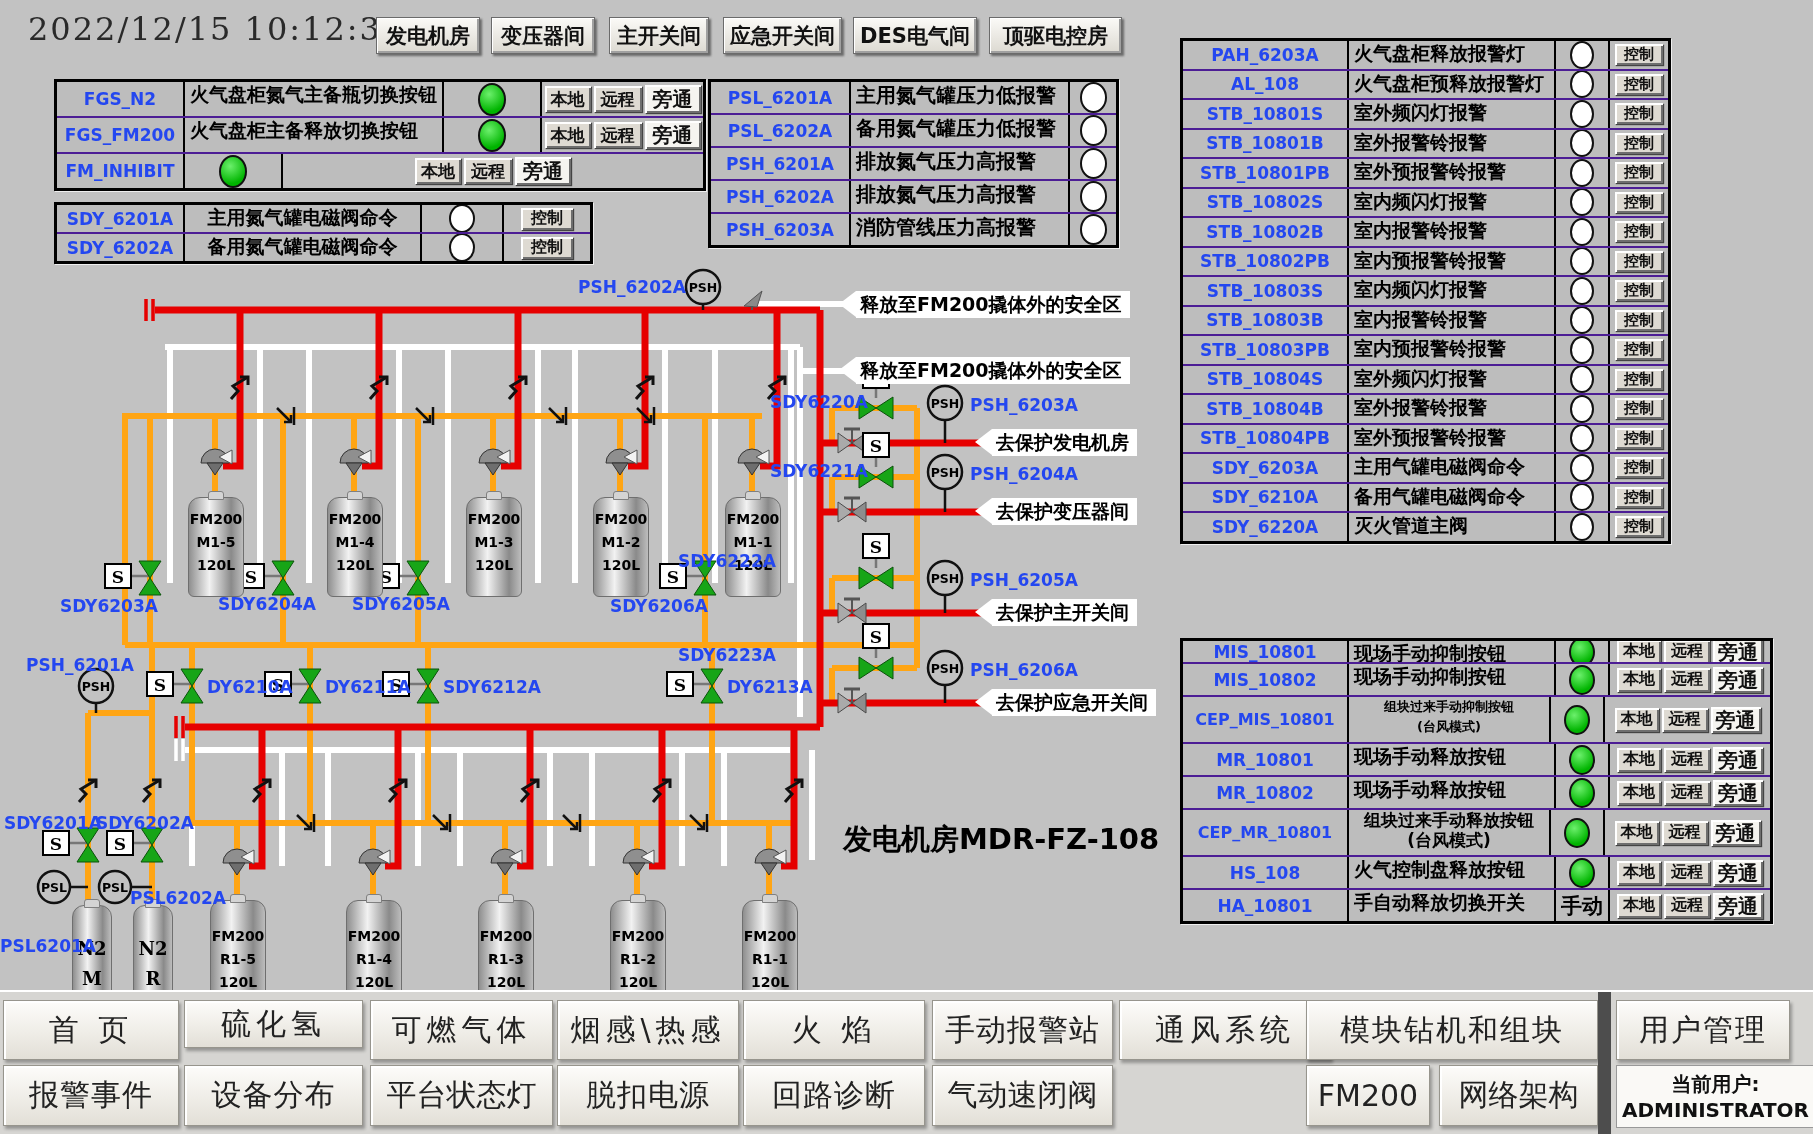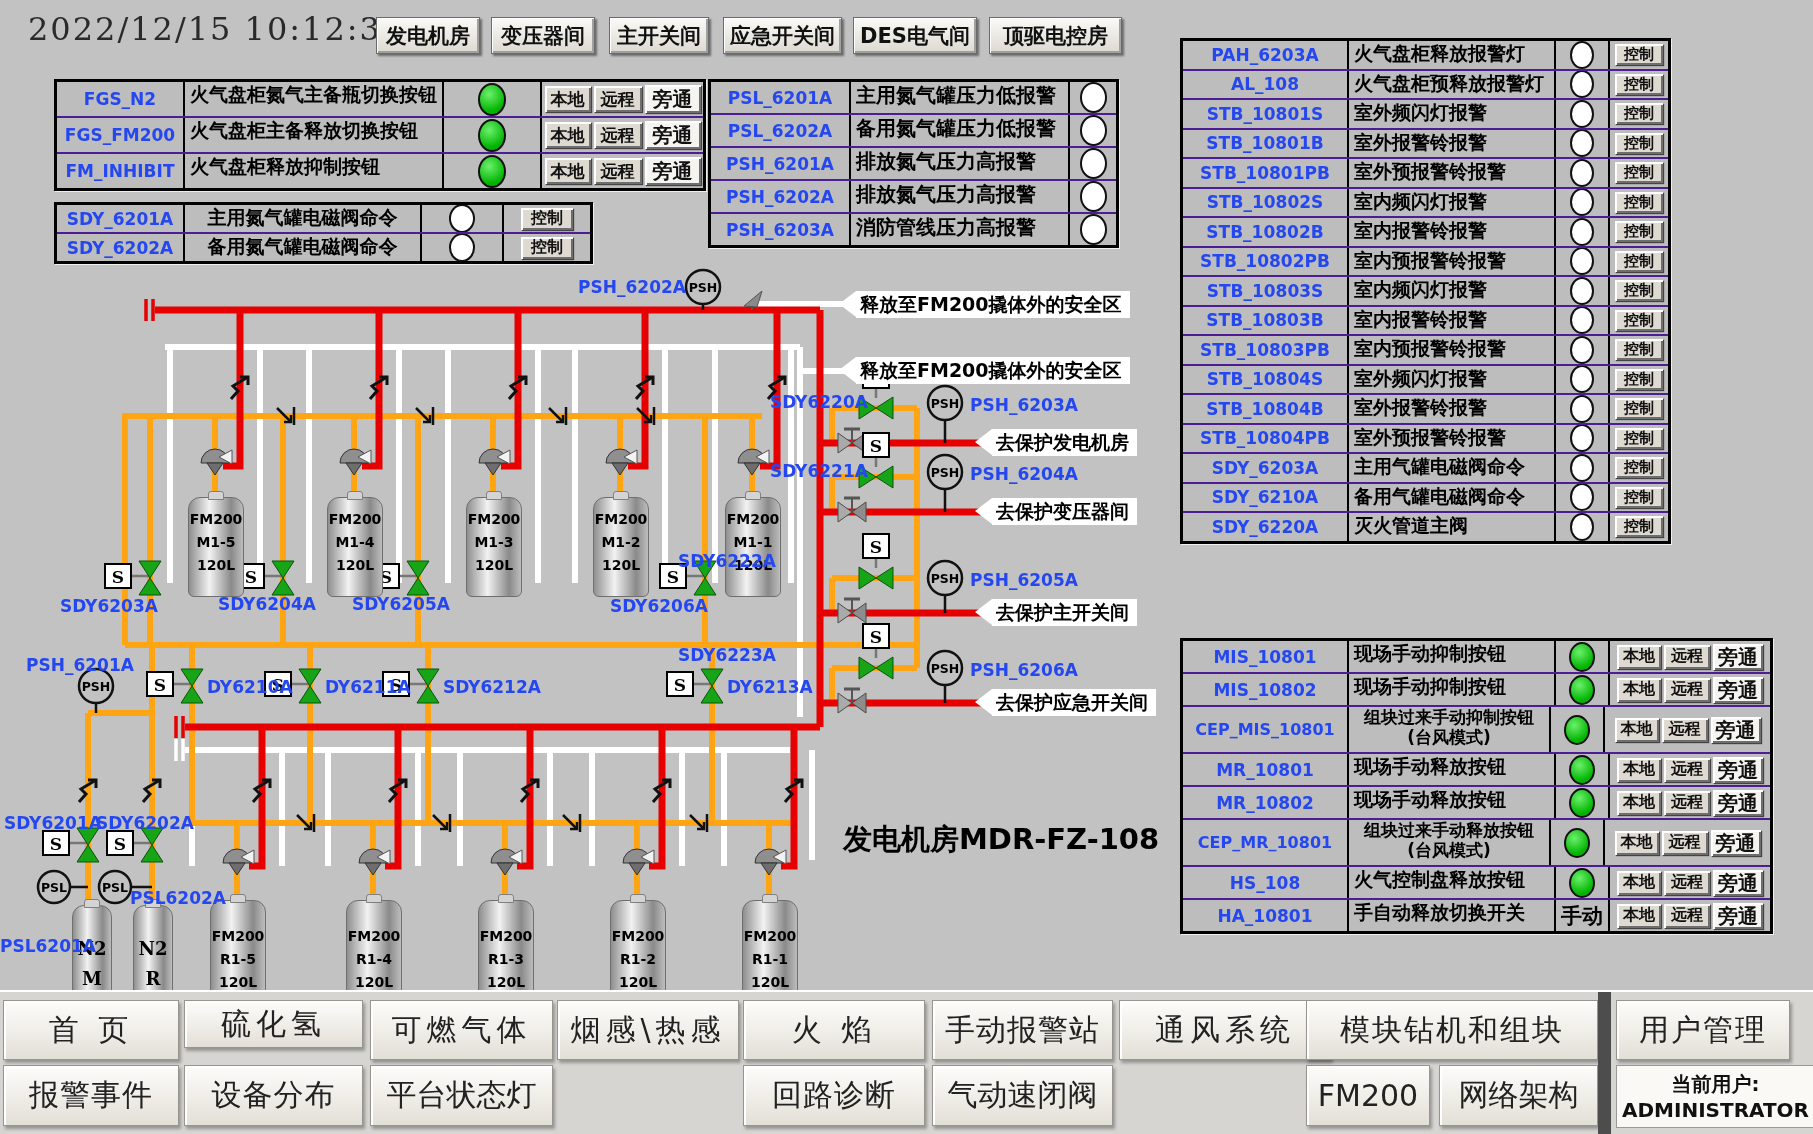--- a/index.html
+++ b/index.html
@@ -277,23 +277,20 @@
         <span class="lamp" style="width:24px;height:29px" data-state="on"></span>
       </div>
     <div class="cell" style="flex:1;gap:3px">
       <button class="b3" style="width:46px;height:26px;font-size:17px">本地</button>
       <button class="b3" style="width:48px;height:26px;font-size:17px">远程</button>
       <button class="b3 byp" style="width:56px;height:28px">旁通</button>
     </div>
   </div>
   <div class="prow" style="height:34px">
     <div class="cell tag" style="width:126px">FM_INHIBIT</div>
-    <div class="cell desc" style="width:252px">
-        <span>火气盘柜释放抑制按钮</span>
-      </div>
     <div class="cell" style="width:96px">
         <span class="lamp" style="width:24px;height:29px" data-state="on"></span>
       </div>
     <div class="cell" style="flex:1;gap:3px">
       <button class="b3" style="width:46px;height:26px;font-size:17px">本地</button>
       <button class="b3" style="width:48px;height:26px;font-size:17px">远程</button>
       <button class="b3 byp" style="width:56px;height:28px">旁通</button>
     </div>
   </div>
 </div>
@@ -574,21 +571,21 @@
       <div class="cell" style="width:52px">
         <span class="lamp" style="width:20px;height:24px" data-state="off"></span>
       </div>
       <div class="cell" style="flex:1">
         <button class="b3" style="width:48px;height:21px;font-size:15px">控制</button>
       </div>
     </div>
 </div>
 
 <div class="panel" style="left:1180px;top:638px;width:587px">
-  <div class="prow" style="height:31px">
+  <div class="prow" style="height:21px">
       <div class="cell tag" style="width:164px">MIS_10801</div>
       <div class="cell desc" style="width:200px">
         <span>现场手动抑制按钮</span>
       </div>
       <div class="cell" style="width:52px">
         <span class="lamp" style="width:22px;height:26px" data-state="on"></span>
       </div>
       <div class="cell" style="flex:1;gap:3px">
         <button class="b3" style="width:44px;height:24px;font-size:16px">本地</button>
         <button class="b3" style="width:46px;height:24px;font-size:16px">远程</button>
@@ -604,21 +601,21 @@
         <span class="lamp" style="width:22px;height:26px" data-state="on"></span>
       </div>
       <div class="cell" style="flex:1;gap:3px">
         <button class="b3" style="width:44px;height:24px;font-size:16px">本地</button>
         <button class="b3" style="width:46px;height:24px;font-size:16px">远程</button>
         <button class="b3 byp" style="width:50px;height:26px">旁通</button>
       </div>
     </div>
   <div class="prow" style="height:45px">
       <div class="cell tag" style="width:164px;font-size:16px">CEP_MIS_10801</div>
-      <div class="cell desc center" style="width:200px;font-size:17px;line-height:20px">
+      <div class="cell desc center" style="width:200px;font-size:13px;line-height:20px">
         <span>组块过来手动抑制按钮</span>
         <span>(台风模式)</span>
       </div>
       <div class="cell" style="width:52px">
         <span class="lamp" style="width:22px;height:26px" data-state="on"></span>
       </div>
       <div class="cell" style="flex:1;gap:3px">
         <button class="b3" style="width:44px;height:24px;font-size:16px">本地</button>
         <button class="b3" style="width:46px;height:24px;font-size:16px">远程</button>
         <button class="b3 byp" style="width:50px;height:26px">旁通</button>
@@ -793,20 +790,21 @@
   <button class="fbtn" style="left:184px;top:8px;width:179px;height:48px">硫化氢</button>
   <button class="fbtn" style="left:370px;top:8px;width:183px;height:60px">可燃气体</button>
   <button class="fbtn" style="left:557px;top:8px;width:182px;height:60px">烟感\热感</button>
   <button class="fbtn" style="left:743px;top:8px;width:182px;height:60px">火 焰</button>
   <button class="fbtn" style="left:932px;top:8px;width:181px;height:60px;letter-spacing:1px">手动报警站</button>
   <button class="fbtn" style="left:1119px;top:8px;width:212px;height:60px">通风系统</button>
   <button class="fbtn" style="left:1306px;top:8px;width:292px;height:60px;letter-spacing:2px">模块钻机和组块</button>
   <button class="fbtn" style="left:3px;top:73px;width:176px;height:61px;letter-spacing:1px">报警事件</button>
   <button class="fbtn" style="left:184px;top:73px;width:179px;height:61px;letter-spacing:1px">设备分布</button>
   <button class="fbtn" style="left:370px;top:73px;width:183px;height:61px;letter-spacing:0">平台状态灯</button>
+  <button class="fbtn" style="left:557px;top:73px;width:182px;height:61px;letter-spacing:1px">脱扣电源</button>
   <button class="fbtn" style="left:743px;top:73px;width:182px;height:61px;letter-spacing:1px">回路诊断</button>
   <button class="fbtn" style="left:932px;top:73px;width:181px;height:61px;letter-spacing:0">气动速闭阀</button>
   <button class="fbtn" style="left:1306px;top:73px;width:124px;height:61px;letter-spacing:0">FM200</button>
   <button class="fbtn" style="left:1439px;top:73px;width:159px;height:61px;letter-spacing:0">网络架构</button>
   <div class="fdivider"></div>
   <button class="fbtn" style="left:1616px;top:8px;width:174px;height:60px;letter-spacing:2px">用户管理</button>
   <div class="uinfo">
     <span>当前用户:</span>
     <span>ADMINISTRATOR</span>
   </div>

